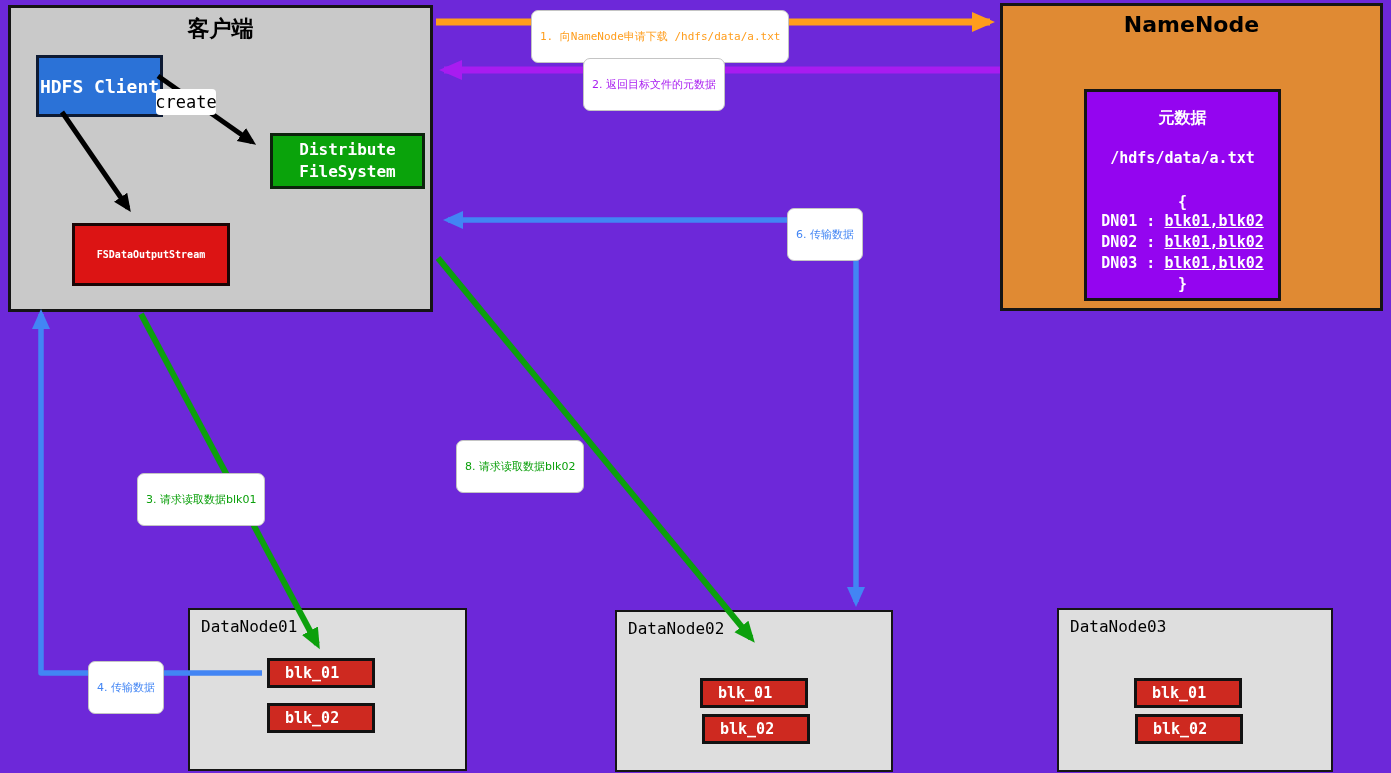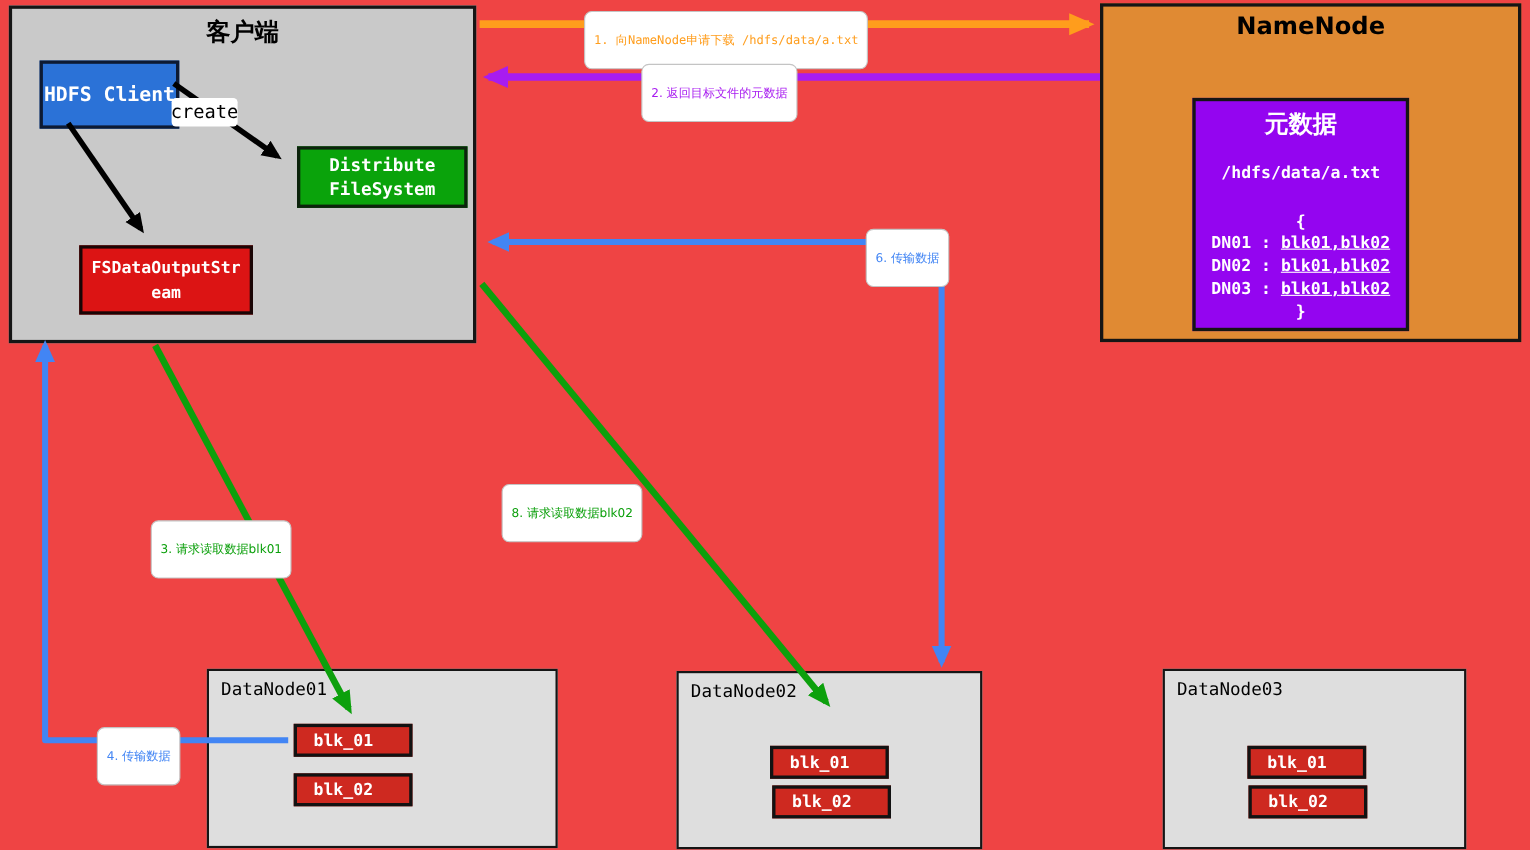--- a/index.html
+++ b/index.html
@@ -1,48 +1,48 @@
 <!DOCTYPE html>
 <html><head>
 <meta charset="utf-8">
 <style>
   * { margin:0; padding:0; box-sizing:border-box; }
   body { background:#fff; font-family:"DejaVu Sans", "Liberation Sans", sans-serif; }
-  #canvas { position:relative; width:1391px; height:773px; background:#ef4444; overflow:hidden; }
+  #canvas { position:relative; width:1391px; height:773px; background:#6d28d9; overflow:hidden; }
 
   .box { position:absolute; border:3px solid #151515; }
   .mono { font-family:"DejaVu Sans Mono", "Liberation Mono", monospace; }
 
   
   #client-box { left:8px; top:5px; width:425px; height:307px; background:#c9c9c9; }
   .group-title { position:absolute; width:100%; text-align:center; top:6px; font-size:22px; font-weight:bold; color:#000; }
   #hdfs-client { position:absolute; left:25px; top:47px; width:127px; height:62px; background:#2b72d7; border:3px solid #0d1a33;
                  color:#fff; font-weight:bold; font-size:18px; display:flex; align-items:center; justify-content:center; }
   #create-label { position:absolute; left:145px; top:81px; width:60px; height:26px; background:#fff; border-radius:4px;
                   color:#000; font-size:17px; display:flex; align-items:center; justify-content:center; z-index:6; }
   #distribute-fs { position:absolute; left:259px; top:125px; width:155px; height:56px; background:#0aa30b; border:3px solid #0c230c;
                    color:#fff; font-weight:bold; font-size:16px; display:flex; flex-direction:column; align-items:center; justify-content:center; line-height:1.35; }
   #fsdata-stream { position:absolute; left:61px; top:215px; width:158px; height:63px; background:#dc1414; border:3px solid #1a0505;
-                   color:#fff; font-weight:bold; font-size:15px; text-align:center; word-break:break-all; line-height:1.5;
+                   color:#fff; font-weight:bold; font-size:10px; text-align:center; word-break:break-all; line-height:1.5;
                    display:flex; align-items:center; justify-content:center; padding:0 4px; }
 
   
   #namenode-box { left:1000px; top:3px; width:383px; height:308px; background:#e08a33; }
   #metadata-box { position:absolute; left:81px; top:83px; width:197px; height:212px; background:#9405f0; border:3px solid #151515;
                   color:#fff; font-weight:bold; text-align:center; }
-  #metadata-title { margin-top:6px; font-size:22px; }
+  #metadata-title { margin-top:16px; font-size:16px; }
   #metadata-path { margin-top:20px; font-size:15px; }
   #metadata-open { margin-top:26px; font-size:15px; }
   .meta-row { font-size:15px; line-height:21px; white-space:pre; }
   .meta-blocks { text-decoration:underline; }
   #metadata-close { font-size:15px; line-height:20px; }
 
   
   .datanode { background:#dedede; border:2px solid #151515; }
-  #datanode-1 { left:188px; top:608px; width:319px; height:163px; }
+  #datanode-1 { left:188px; top:608px; width:279px; height:163px; }
   #datanode-2 { left:615px; top:610px; width:278px; height:162px; }
   #datanode-3 { left:1057px; top:608px; width:276px; height:164px; }
   .dn-name { position:absolute; left:11px; top:7px; font-size:16px; color:#000; font-family:"DejaVu Sans Mono", monospace; }
   .blk { position:absolute; width:108px; height:30px; background:#ce2920; border:3px solid #121212; color:#fff;
          font-family:"DejaVu Sans Mono", monospace; font-size:15px; font-weight:bold; display:flex; align-items:center; padding-left:15px; }
 
   
   .arrow-label { position:absolute; background:#ffffff; border:1.5px solid #c4c4c4; border-radius:7px; padding:18px 8px;
                  font-size:11px; white-space:nowrap; z-index:6; }
   .lbl-orange { color:#ff9d1c; }

